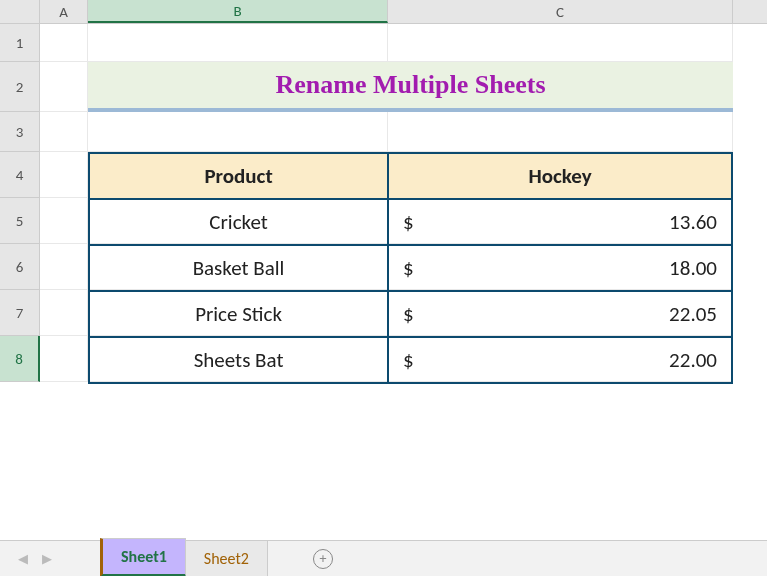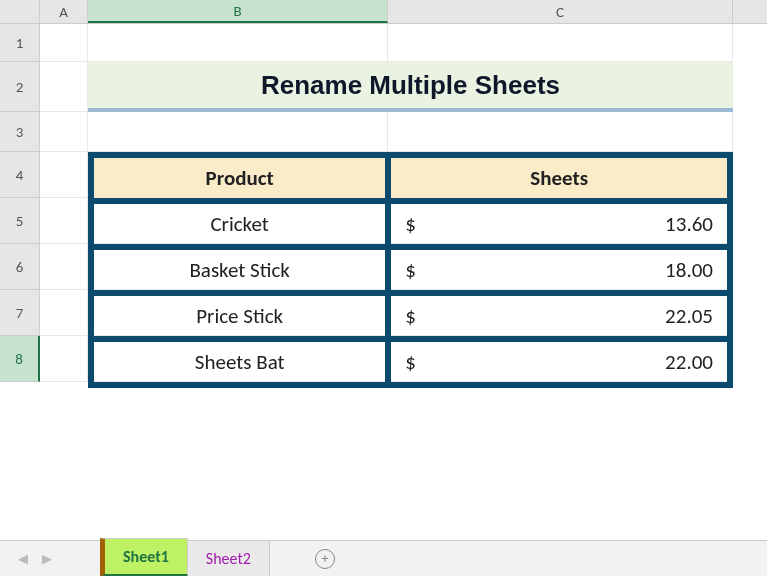--- a/index.html
+++ b/index.html
@@ -89,36 +89,36 @@
   .title-inner {
     position: absolute;
     left: 88px;
     top: 62px;
     width: 645px;
     height: 50px;
     background: #eaf2e2;
     display: flex;
     align-items: center;
     justify-content: center;
-    color: #0f172a;
+    color: #a21caf;
     font-size: 26px;
     font-weight: bold;
     border-bottom: 4px solid #9cb9d6;
-    font-family: Liberation Sans, sans-serif;
+    font-family: Liberation Serif, serif;
   }
 
   .data-table {
     position: absolute;
     left: 88px;
     top: 152px;
     width: 645px;
     border-collapse: collapse;
   }
   .data-table td {
-    border: 6px solid #0c4a6e;
+    border: 2px solid #0c4a6e;
     height: 46px;
     font-size: 21px;
     color: #222;
     padding: 0 10px;
   }
   .data-table .th {
     background: #fbecc9;
     font-weight: bold;
     text-align: center;
   }
@@ -163,32 +163,32 @@
   .tab-spacer {
     width: 30px;
   }
   .tabs {
     display: flex;
     align-items: flex-end;
   }
   .tab {
     padding: 8px 18px;
     font-size: 16px;
-    color: #a21caf;
+    color: #a16207;
     border-right: 1px solid #ccc;
     background: #e9e9e9;
     position: relative;
   }
   .tab.active {
-    background: #bef264;
+    background: #c4b5fd;
     color: #217346;
     font-weight: bold;
     border-bottom: 3px solid #217346;
     border-top: 1px solid #ccc;
-    border-left: 5px solid #a16207;
+    border-left: 3px solid #a16207;
     margin-bottom: -1px;
   }
   .add-sheet {
     display: flex;
     align-items: center;
     justify-content: center;
     width: 50px;
     color: #888;
     font-size: 16px;
     margin-left: 30px;
@@ -266,33 +266,33 @@
     </div>
   </div>
 </div>
 
 <div class="title-inner">Rename Multiple Sheets</div>
 
 <table class="data-table">
   <tbody>
       <tr>
     <td class="th prod">Product</td>
-    <td class="th price-cell">Sheets</td>
+    <td class="th price-cell">Hockey</td>
   </tr>
   <tr>
     <td class="prod">Cricket</td>
     <td class="price-cell">
       <div class="price-wrap">
         <span class="dollar">$</span>
         <span class="amount">13.60</span>
       </div>
     </td>
   </tr>
   <tr>
-    <td class="prod">Basket Stick</td>
+    <td class="prod">Basket Ball</td>
     <td class="price-cell">
       <div class="price-wrap">
         <span class="dollar">$</span>
         <span class="amount">18.00</span>
       </div>
     </td>
   </tr>
   <tr>
     <td class="prod">Price Stick</td>
     <td class="price-cell">

